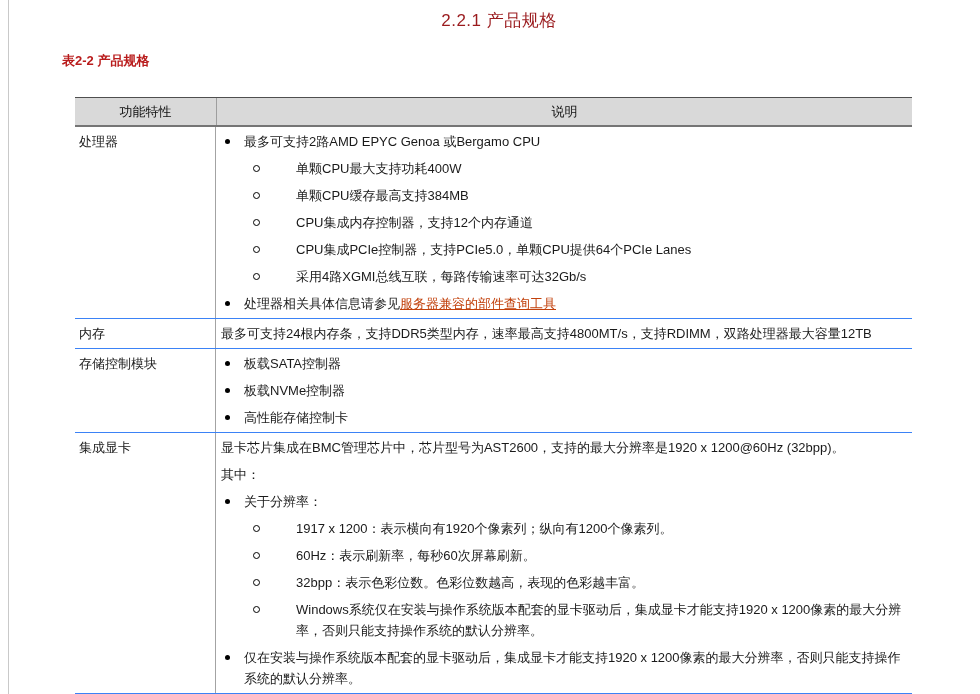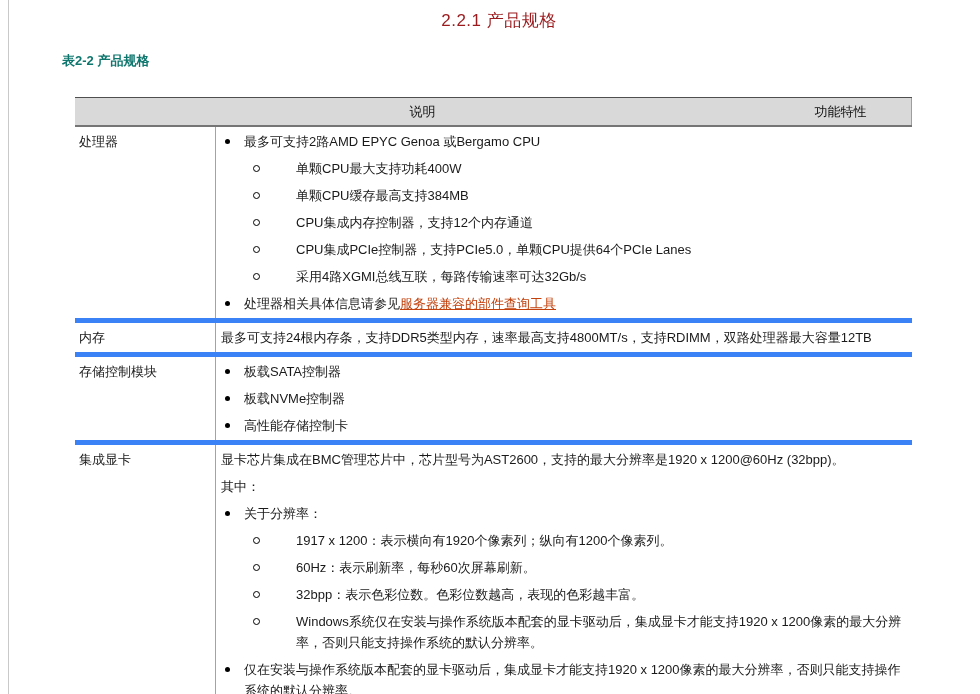--- a/index.html
+++ b/index.html
@@ -2,30 +2,30 @@
 <html><head>
 <meta charset="utf-8">
 <style>
   html,body{margin:0;padding:0;}
   body{
     width:980px;height:694px;overflow:hidden;background:#ffffff;position:relative;
     font-family:"Liberation Sans","DejaVu Sans",sans-serif;color:#1a1a1a;
   }
   .edge-line{position:absolute;left:8px;top:0;width:1px;height:694px;background:#c9c9c9;}
   .heading{margin:9px 0 0 18px;font-size:17px;font-weight:400;color:#9a1a1d;letter-spacing:0.5px;text-align:center;}
-  .caption{margin:20px 0 0 62px;font-size:13px;font-weight:bold;color:#0f766e;}
+  .caption{margin:20px 0 0 62px;font-size:13px;font-weight:bold;color:#b91c1c;}
   .spec-table{margin:27px 0 0 75px;width:837px;font-size:13px;}
   .thead{
     display:flex;background:#d9d9d9;height:27px;
     border-top:1px solid #4f4f4f;border-bottom:2px solid #757575;
   }
   .hcell{display:flex;align-items:center;justify-content:center;color:#111;}
   .hcell.c1{width:141px;border-right:1px solid #9e9e9e;}
   .hcell.c2{flex:1;}
-  .trow{display:flex;border-bottom:5px solid #3b82f6;}
+  .trow{display:flex;border-bottom:1px solid #3b82f6;}
   .fcell{
     width:141px;border-right:1px solid #a3a3a3;
     padding:4px 4px 4px 4px;line-height:21px;box-sizing:border-box;
   }
   .dcell{flex:1;padding:4px 2px 4px 0;}
   .item{display:flex;line-height:21px;margin-bottom:6px;}
   .item:last-child{margin-bottom:0;}
   .item.l0{padding-left:5px;}
   .item.l1{padding-left:9px;justify-content:center;}
   .item.l2{padding-left:37px;gap:24px;}
@@ -39,22 +39,22 @@
 <body>
 
 <div class="edge-line"></div>
 
 <div class="heading">2.2.1 产品规格</div>
 
 <div class="caption">表2-2 产品规格</div>
 
 <div class="spec-table">
   <div class="thead">
+    <div class="hcell c1">功能特性</div>
     <div class="hcell c2">说明</div>
-    <div class="hcell c1">功能特性</div>
   </div>
   <div id="table-body">
       <div class="trow">
         <div class="fcell">处理器</div>
         <div class="dcell">
           <div class="item l1">
             <span class="marker">
               <span class="dot"></span>
             </span>
             <span class="itext"><span>最多可支持2路AMD EPYC Genoa 或Bergamo CPU</span></span>

